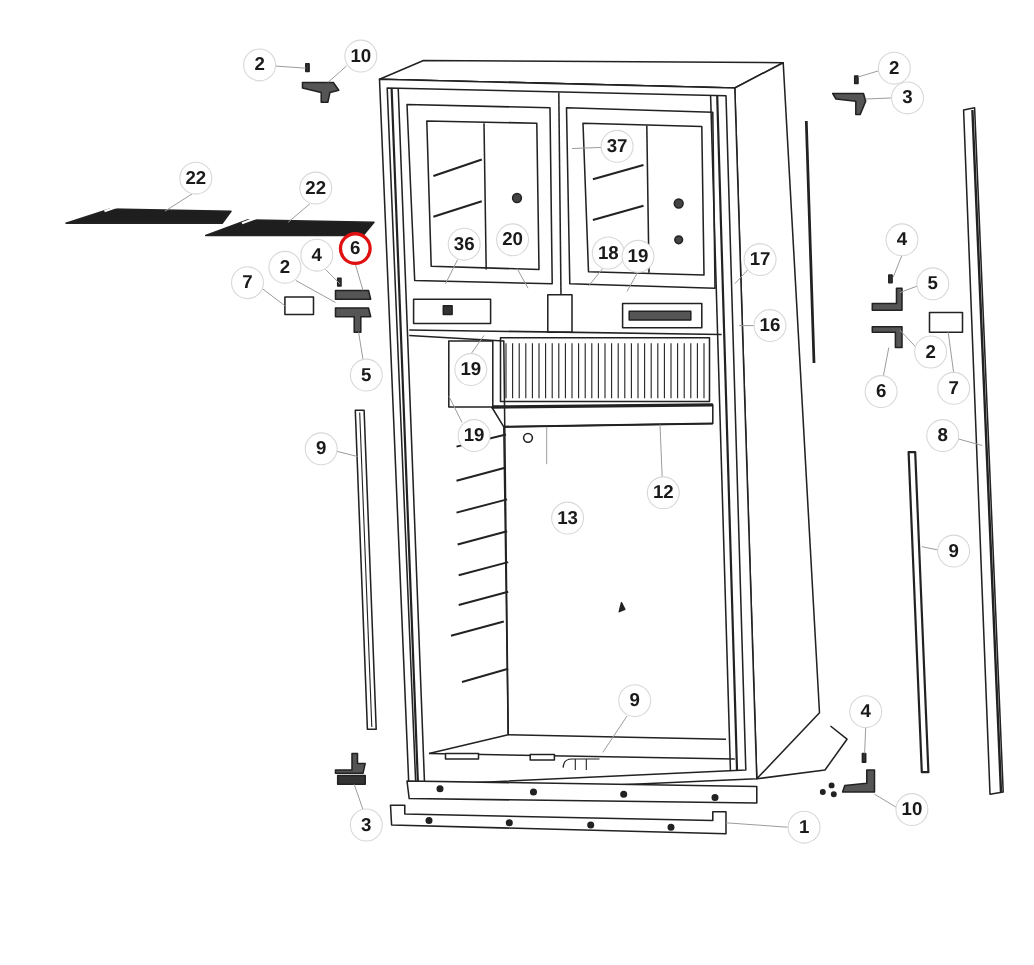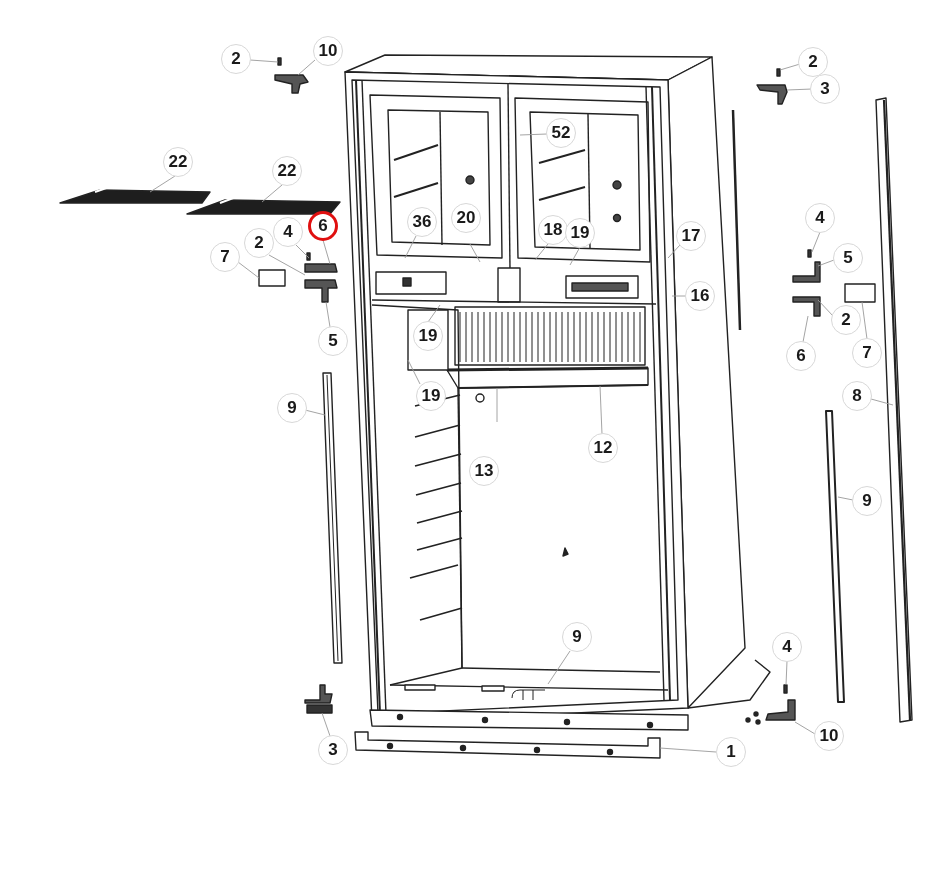--- a/index.html
+++ b/index.html
@@ -209,30 +209,30 @@
     <div class="callout" style="left: 328px; top: 51px;">10</div>
     <div class="callout" style="left: 813px; top: 62px;">2</div>
     <div class="callout" style="left: 825px; top: 89px;">3</div>
     <div class="callout" style="left: 178px; top: 162px;">22</div>
     <div class="callout" style="left: 287px; top: 171px;">22</div>
     <div class="callout highlight" style="left: 323px; top: 226px; border-color: rgb(224, 16, 16);">6</div>
     <div class="callout" style="left: 288px; top: 232px;">4</div>
     <div class="callout" style="left: 259px; top: 243px;">2</div>
     <div class="callout" style="left: 225px; top: 257px;">7</div>
     <div class="callout" style="left: 333px; top: 341px;">5</div>
-    <div class="callout" style="left: 561px; top: 133px;">52</div>
+    <div class="callout" style="left: 561px; top: 133px;">37</div>
     <div class="callout" style="left: 422px; top: 222px;">36</div>
     <div class="callout" style="left: 466px; top: 218px;">20</div>
     <div class="callout" style="left: 553px; top: 230px;">18</div>
     <div class="callout" style="left: 580px; top: 233px;">19</div>
     <div class="callout" style="left: 691px; top: 236px;">17</div>
     <div class="callout" style="left: 700px; top: 296px;">16</div>
     <div class="callout" style="left: 428px; top: 336px;">19</div>
     <div class="callout" style="left: 431px; top: 396px;">19</div>
-    <div class="callout" style="left: 484px; top: 436px; margin-top: 20px;">13</div>
+    <div class="callout" style="left: 516px; top: 436px; margin-top: 20px;">13</div>
     <div class="callout" style="left: 603px; top: 448px;">12</div>
     <div class="callout" style="left: 820px; top: 218px;">4</div>
     <div class="callout" style="left: 848px; top: 258px;">5</div>
     <div class="callout" style="left: 846px; top: 320px;">2</div>
     <div class="callout" style="left: 801px; top: 356px;">6</div>
     <div class="callout" style="left: 867px; top: 353px;">7</div>
     <div class="callout" style="left: 857px; top: 396px;">8</div>
     <div class="callout" style="left: 292px; top: 408px;">9</div>
     <div class="callout" style="left: 867px; top: 501px;">9</div>
     <div class="callout" style="left: 577px; top: 637px;">9</div>

